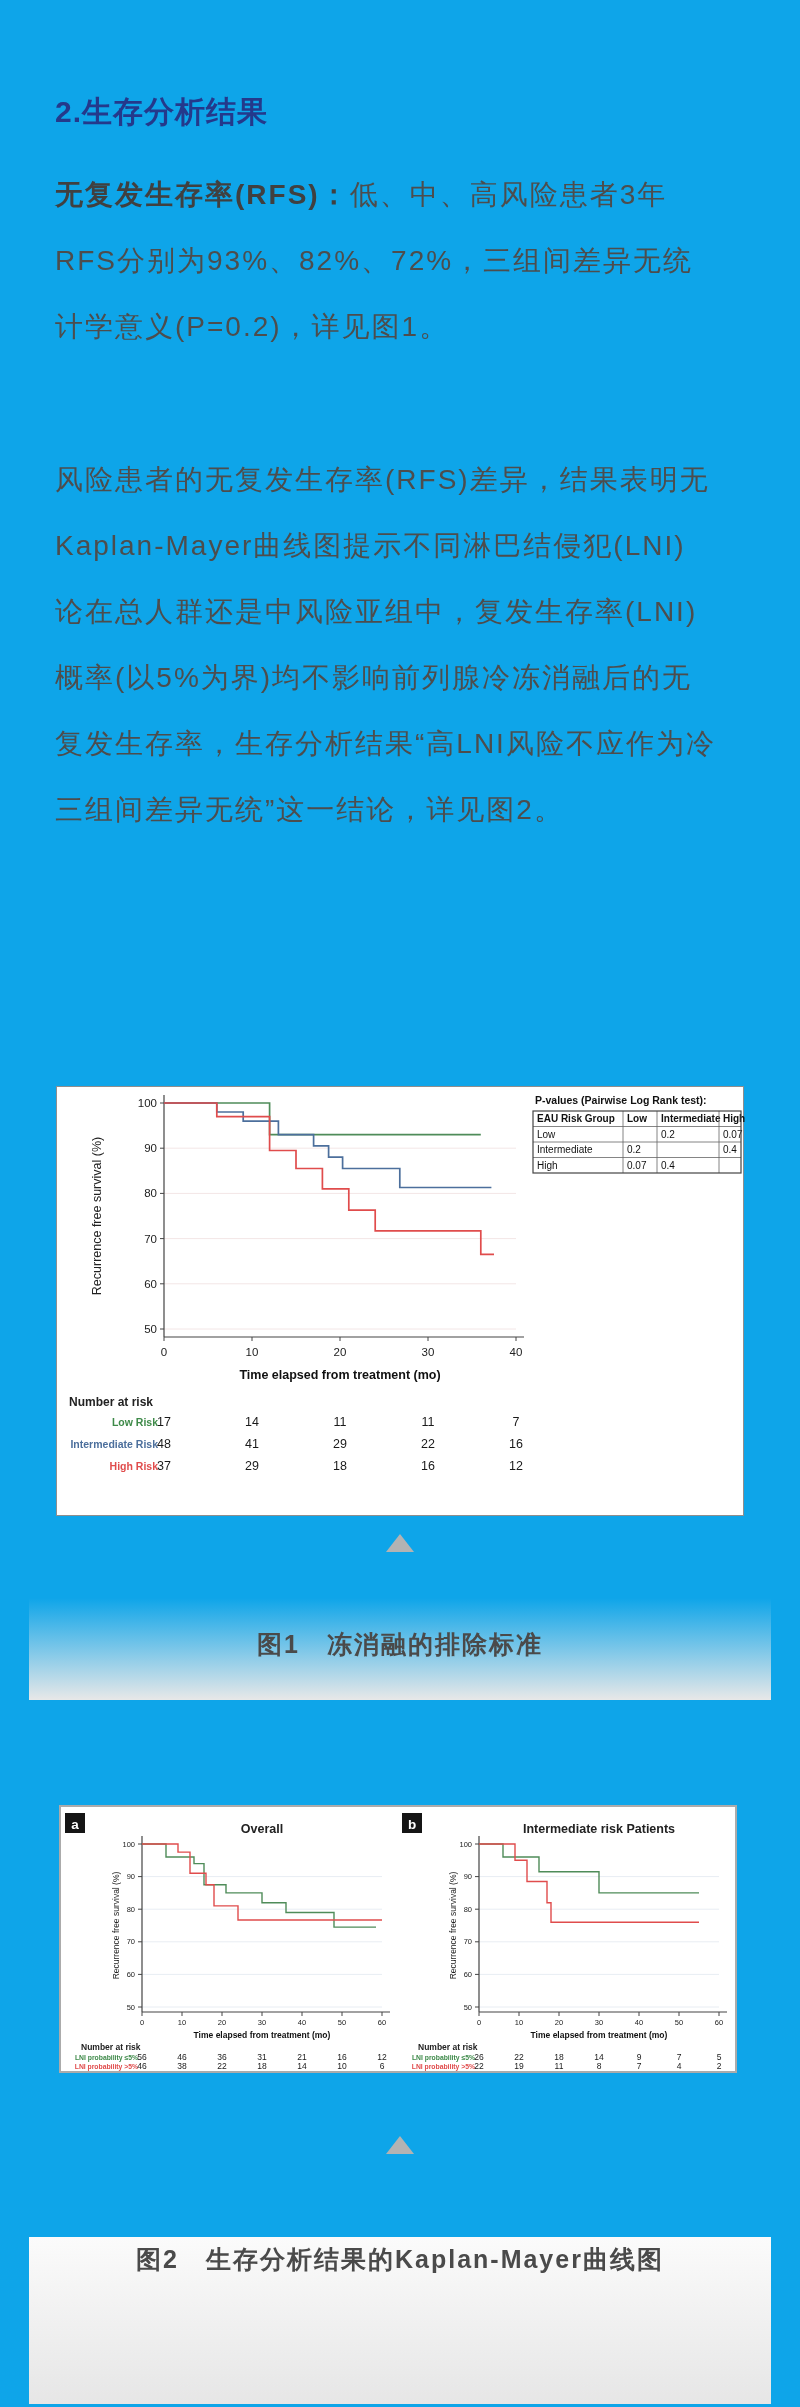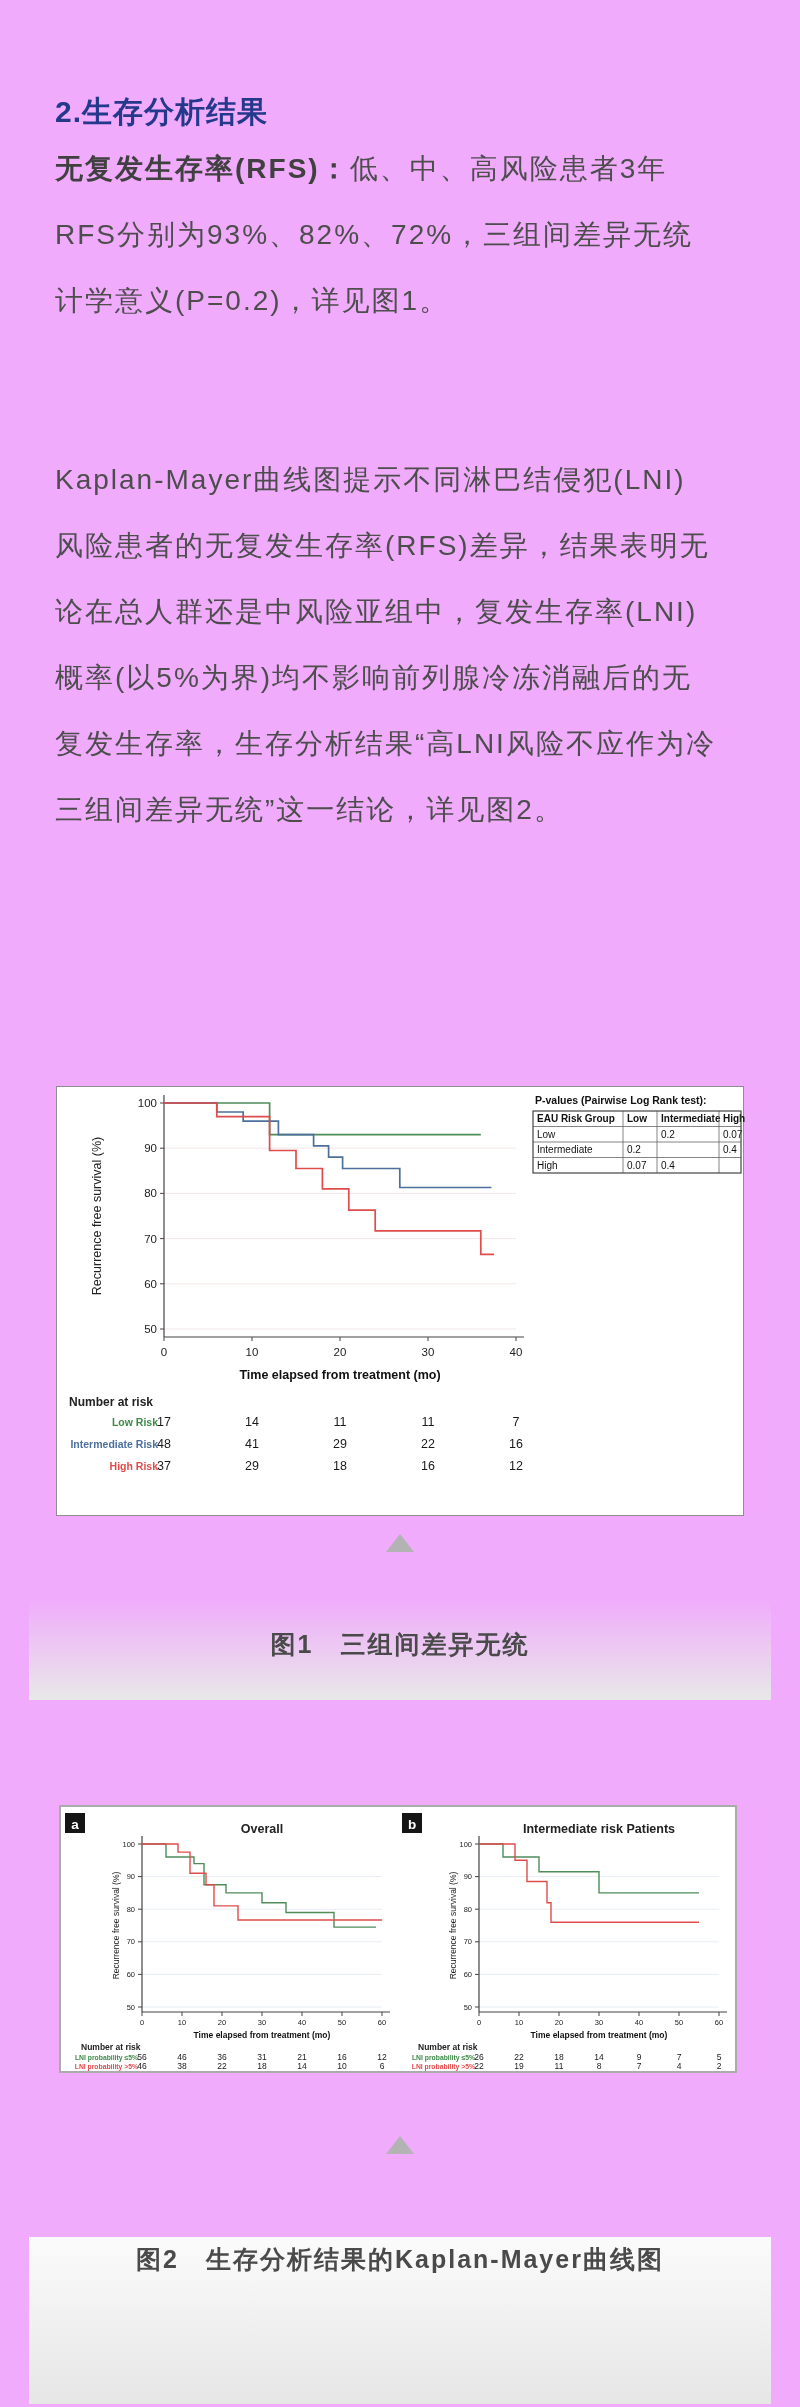--- a/index.html
+++ b/index.html
@@ -1,16 +1,16 @@
 <!DOCTYPE html>
 <html><head>
 <meta charset="utf-8">
 <style>
   html,body{margin:0;padding:0;background:#fff;}
-  .page{position:relative;width:800px;height:2407px;background:#f0abfc;overflow:hidden;
+  .page{position:relative;width:800px;height:2407px;background:#0ea5e9;overflow:hidden;
         font-family:"Liberation Sans","DejaVu Sans",sans-serif;}
   .heading{position:absolute;left:55px;top:92px;margin:0;font-size:30px;font-weight:700;
            color:#24398b;letter-spacing:1px;}
   .para{position:absolute;left:55px;width:705px;color:#4d4d4d;font-size:28px;}
   .tline{height:66px;line-height:66px;letter-spacing:2px;white-space:nowrap;}
   .lead{font-weight:700;color:#404040;}
   .figure-card{position:absolute;left:56px;top:1086px;width:686px;height:428px;
                border:1px solid #8e8e8e;background:#fff;}
   .figure-card2{position:absolute;left:59px;top:1805px;width:674px;height:264px;
                 border:2px solid #ababab;background:#fff;}
@@ -26,29 +26,29 @@
   .caption-band.band2{background:linear-gradient(180deg,#fbfbfb 0%,#e6e6e6 100%);}
   .caption{text-align:center;font-size:25px;font-weight:600;color:#4a4a4a;letter-spacing:2px;}
 </style>
 </head>
 <body>
 
 <div class="page">
 
   <h2 class="heading">2.生存分析结果</h2>
 
-  <div class="para" style="top:136px">
+  <div class="para" style="top:162px">
     <div class="tline"><span class="lead">无复发生存率(RFS)：</span><span>低、中、高风险患者3年</span></div>
     <div class="tline">RFS分别为93%、82%、72%，三组间差异无统</div>
     <div class="tline">计学意义(P=0.2)，详见图1。</div>
   </div>
 
   <div class="para" style="top:447px">
+    <div class="tline">风险患者的无复发生存率(RFS)差异，结果表明无</div>
     <div class="tline">Kaplan-Mayer曲线图提示不同淋巴结侵犯(LNI)</div>
-    <div class="tline">风险患者的无复发生存率(RFS)差异，结果表明无</div>
     <div class="tline">论在总人群还是中风险亚组中，复发生存率(LNI)</div>
     <div class="tline">概率(以5%为界)均不影响前列腺冷冻消融后的无</div>
     <div class="tline">复发生存率，生存分析结果“高LNI风险不应作为冷</div>
     <div class="tline">三组间差异无统”这一结论，详见图2。</div>
   </div>
 
   <div class="figure-card">
     <svg id="km-fig1" width="686" height="428">
         <line x1="107" y1="242" x2="459" y2="242" stroke="#f3e6e6" stroke-width="1"></line>
         <line x1="107" y1="196.8" x2="459" y2="196.8" stroke="#f3e6e6" stroke-width="1"></line>
@@ -126,21 +126,21 @@
         <line x1="566" y1="24" x2="566" y2="86" stroke="#666" stroke-width="0.8"></line>
         <line x1="600" y1="24" x2="600" y2="86" stroke="#666" stroke-width="0.8"></line>
         <line x1="662" y1="24" x2="662" y2="86" stroke="#666" stroke-width="0.8"></line>
         <rect x="476" y="24" width="208" height="62" fill="none" stroke="#444" stroke-width="1.2"></rect>
       </svg>
   </div>
 
   <div class="triangle" style="top:1534px"></div>
 
   <div class="caption-band" style="top:1598px;height:102px">
-    <div class="caption" style="padding-top:30px">图1　三组间差异无统</div>
+    <div class="caption" style="padding-top:30px">图1　冻消融的排除标准</div>
   </div>
 
   <div class="figure-card2">
     <svg id="km-fig2a" width="337" height="264">
         <line x1="81" y1="200" x2="321" y2="200" stroke="#e8edf3" stroke-width="1"></line>
         <line x1="81" y1="167.4" x2="321" y2="167.4" stroke="#e8edf3" stroke-width="1"></line>
         <line x1="81" y1="134.8" x2="321" y2="134.8" stroke="#e8edf3" stroke-width="1"></line>
         <line x1="81" y1="102.2" x2="321" y2="102.2" stroke="#e8edf3" stroke-width="1"></line>
         <line x1="81" y1="69.6" x2="321" y2="69.6" stroke="#e8edf3" stroke-width="1"></line>
         <line x1="81" y1="29" x2="81" y2="205" stroke="#444" stroke-width="1.2"></line>

